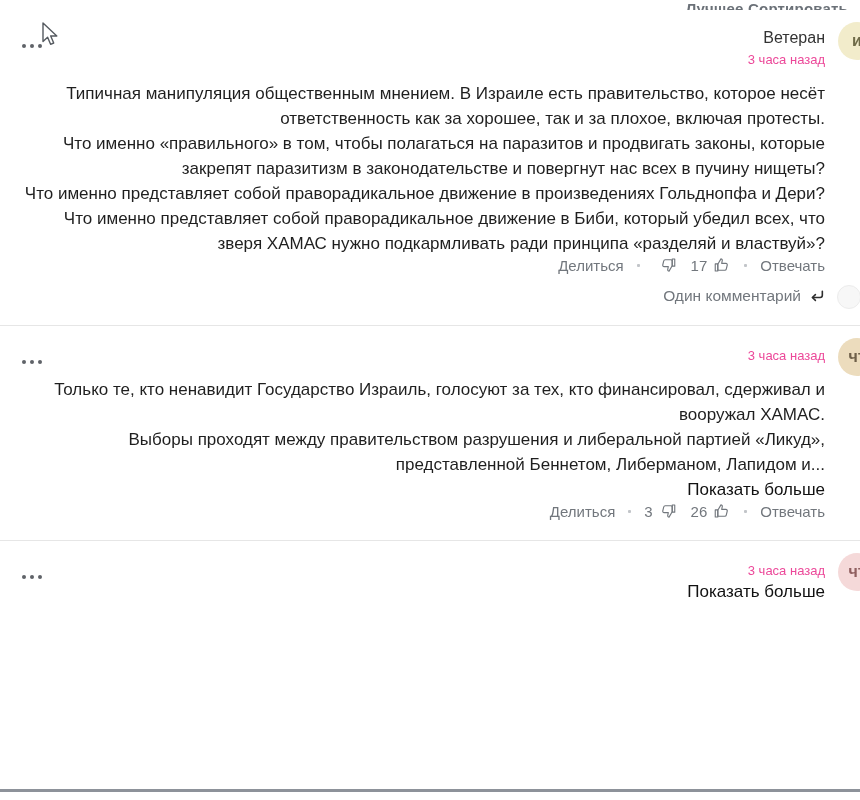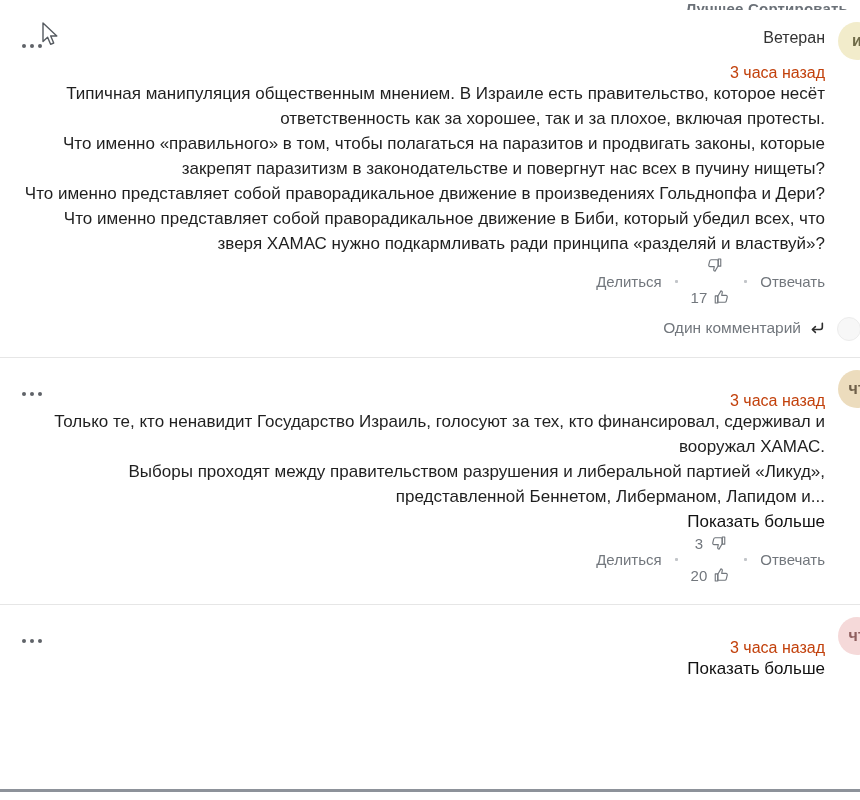--- a/index.html
+++ b/index.html
@@ -23,33 +23,33 @@
     display: flex; gap: 4px; cursor: pointer;
   }
   .menu-dots i { width: 4px; height: 4px; border-radius: 50%; background: #5f6368; }
   .avatar {
     position: absolute; top: 12px; right: -16px;
     width: 38px; height: 38px; border-radius: 50%;
     display: flex; align-items: center; justify-content: center;
     font-size: 16px; font-weight: bold;
   }
   .author { font-size: 16px; font-weight: normal; color: #333; line-height: 20px; }
-  .time { font-size: 16px; color: #c2410c; margin-top: 17px; line-height: 16px; }
+  .time { font-size: 13px; color: #ec4899; margin-top: 4px; line-height: 16px; }
   .body {
-    font-size: 17px; line-height: 25px;
+    margin-top: 13px; font-size: 17px; line-height: 25px;
     color: #1f1f1f; white-space: pre-line;
   }
   .show-more { font-size: 17px; font-weight: normal; color: #111; line-height: 25px; cursor: pointer; }
   .actions {
     display: flex; justify-content: flex-end; align-items: center;
     gap: 13px; color: #72777d; font-size: 15px;
   }
   .actions .sep { width: 3px; height: 3px; background: #c2c5c9; border-radius: 1px; }
   .action-link { cursor: pointer; }
-  .vote { display: flex; align-items: center; gap: 14px; flex-direction: column; }
+  .vote { display: flex; align-items: flex-end; gap: 14px; }
   .vote-btn { display: flex; align-items: center; gap: 6px; cursor: pointer; }
   .vote-btn svg { display: block; }
   .replies {
     position: relative; margin-top: 13px;
     display: flex; justify-content: flex-end; align-items: center; gap: 8px;
     color: #72777d; font-size: 15.5px;
   }
   .replies .ghost-avatar {
     position: absolute; right: -36px; top: -2px;
     width: 24px; height: 24px; border-radius: 50%;
@@ -137,21 +137,21 @@
       <span class="vote-btn">
         <span>3</span>
         <svg width="18" height="18" viewBox="0 0 24 24" style="transform:rotate(180deg)">
           <g fill="none" stroke="#72777d" stroke-width="1.5" stroke-linejoin="round" stroke-linecap="round">
             <path d="M3 10.5h3.4v9.5H3z"></path>
             <path d="M6.4 19V11l4.2-7.2c1.2 0 2 1 1.8 2.1l-.8 4h5.7c1.1 0 1.9 1 1.7 2.1l-1.3 5.4c-.2 1-1.1 1.6-2 1.6H8.3c-.7 0-1.4-.3-1.9-1z"></path>
           </g>
         </svg>
       </span>
       <span class="vote-btn">
-        <span>20</span>
+        <span>26</span>
         <svg width="18" height="18" viewBox="0 0 24 24">
           <g fill="none" stroke="#72777d" stroke-width="1.5" stroke-linejoin="round" stroke-linecap="round">
             <path d="M3 10.5h3.4v9.5H3z"></path>
             <path d="M6.4 19V11l4.2-7.2c1.2 0 2 1 1.8 2.1l-.8 4h5.7c1.1 0 1.9 1 1.7 2.1l-1.3 5.4c-.2 1-1.1 1.6-2 1.6H8.3c-.7 0-1.4-.3-1.9-1z"></path>
           </g>
         </svg>
       </span>
     </div>
     <span class="sep"></span>
     <span class="action-link">Отвечать</span>

